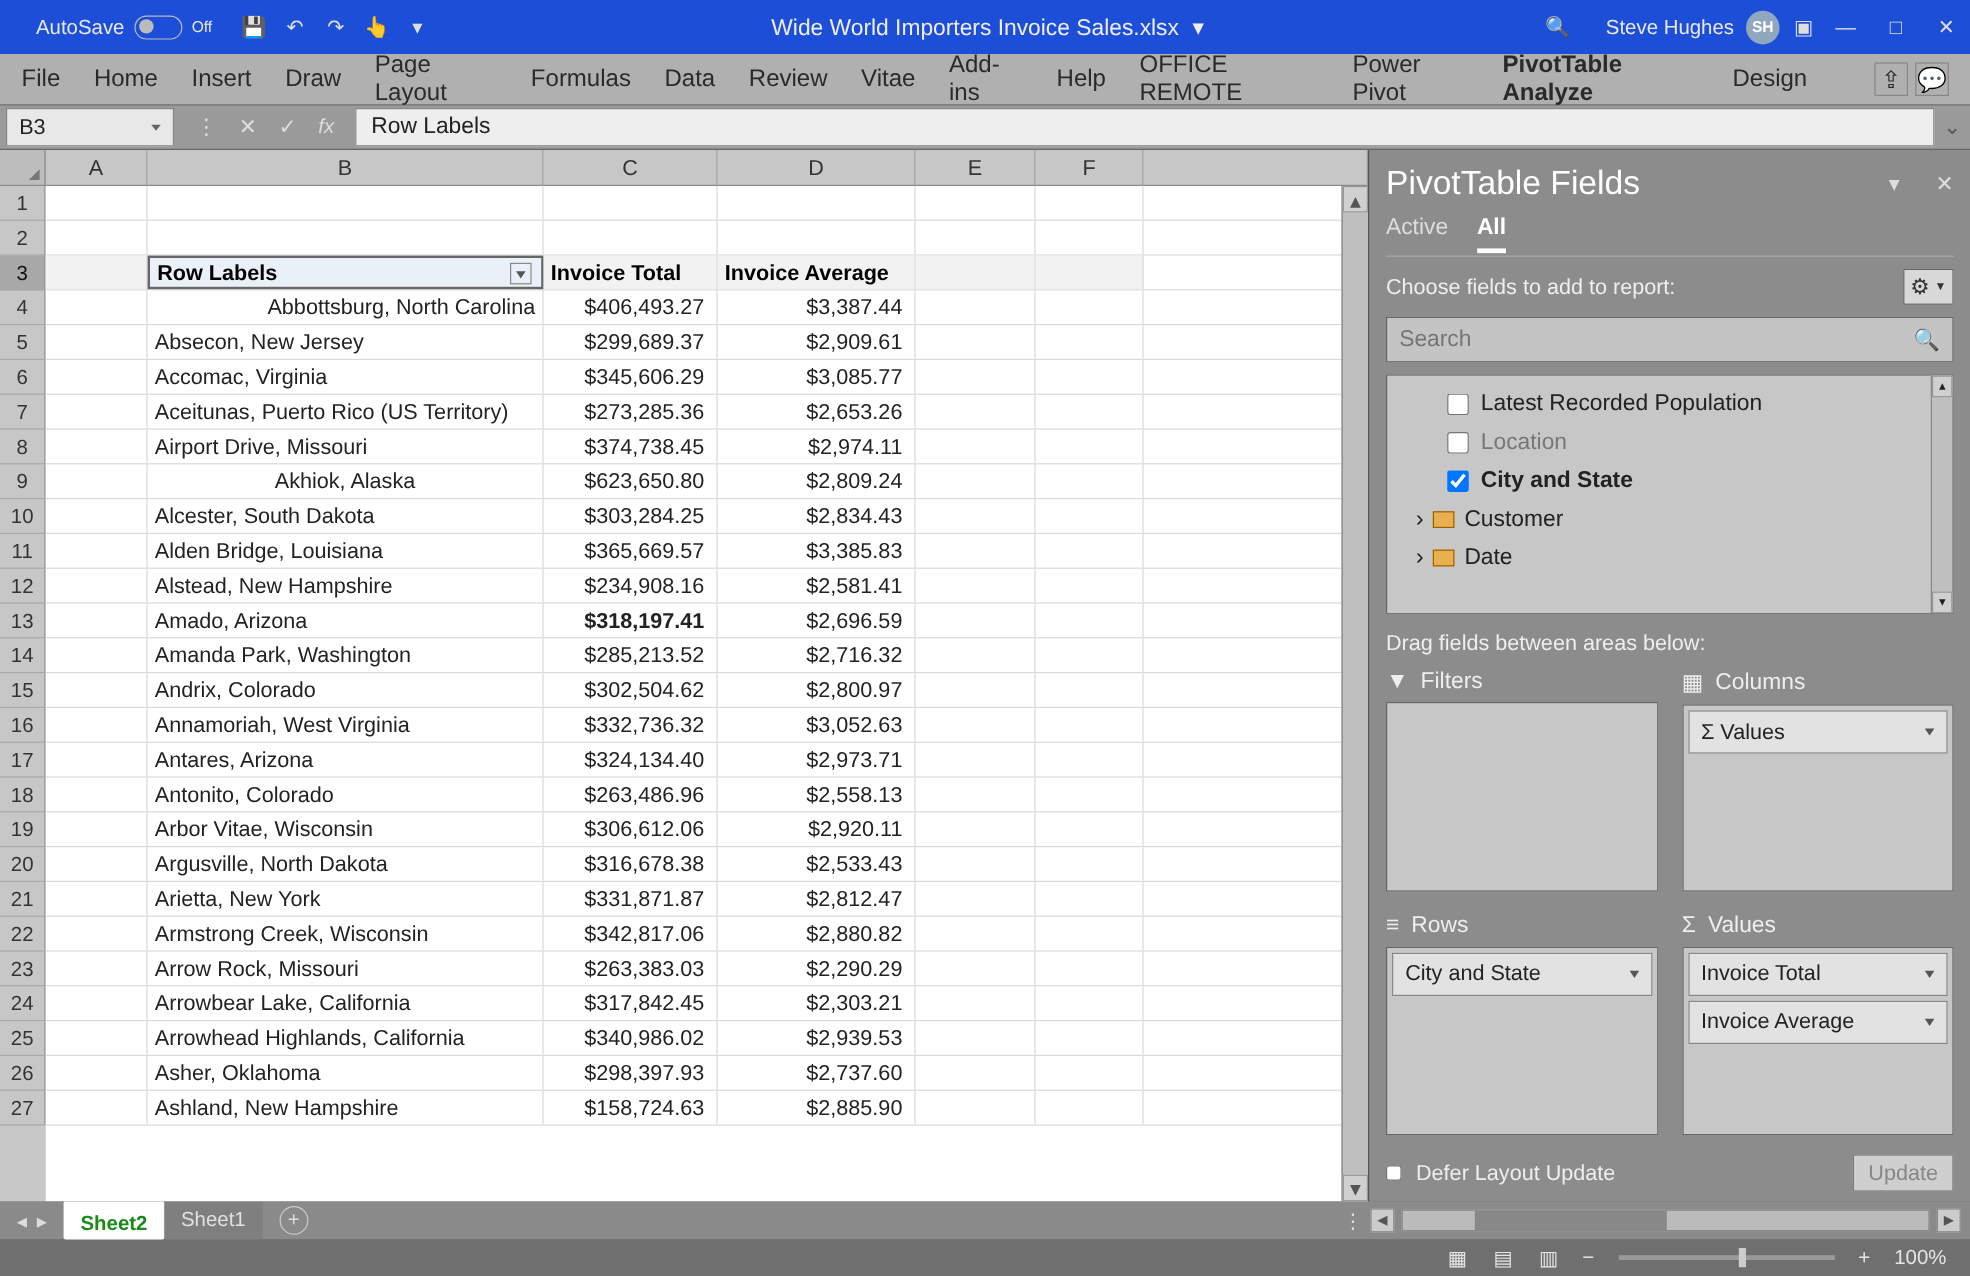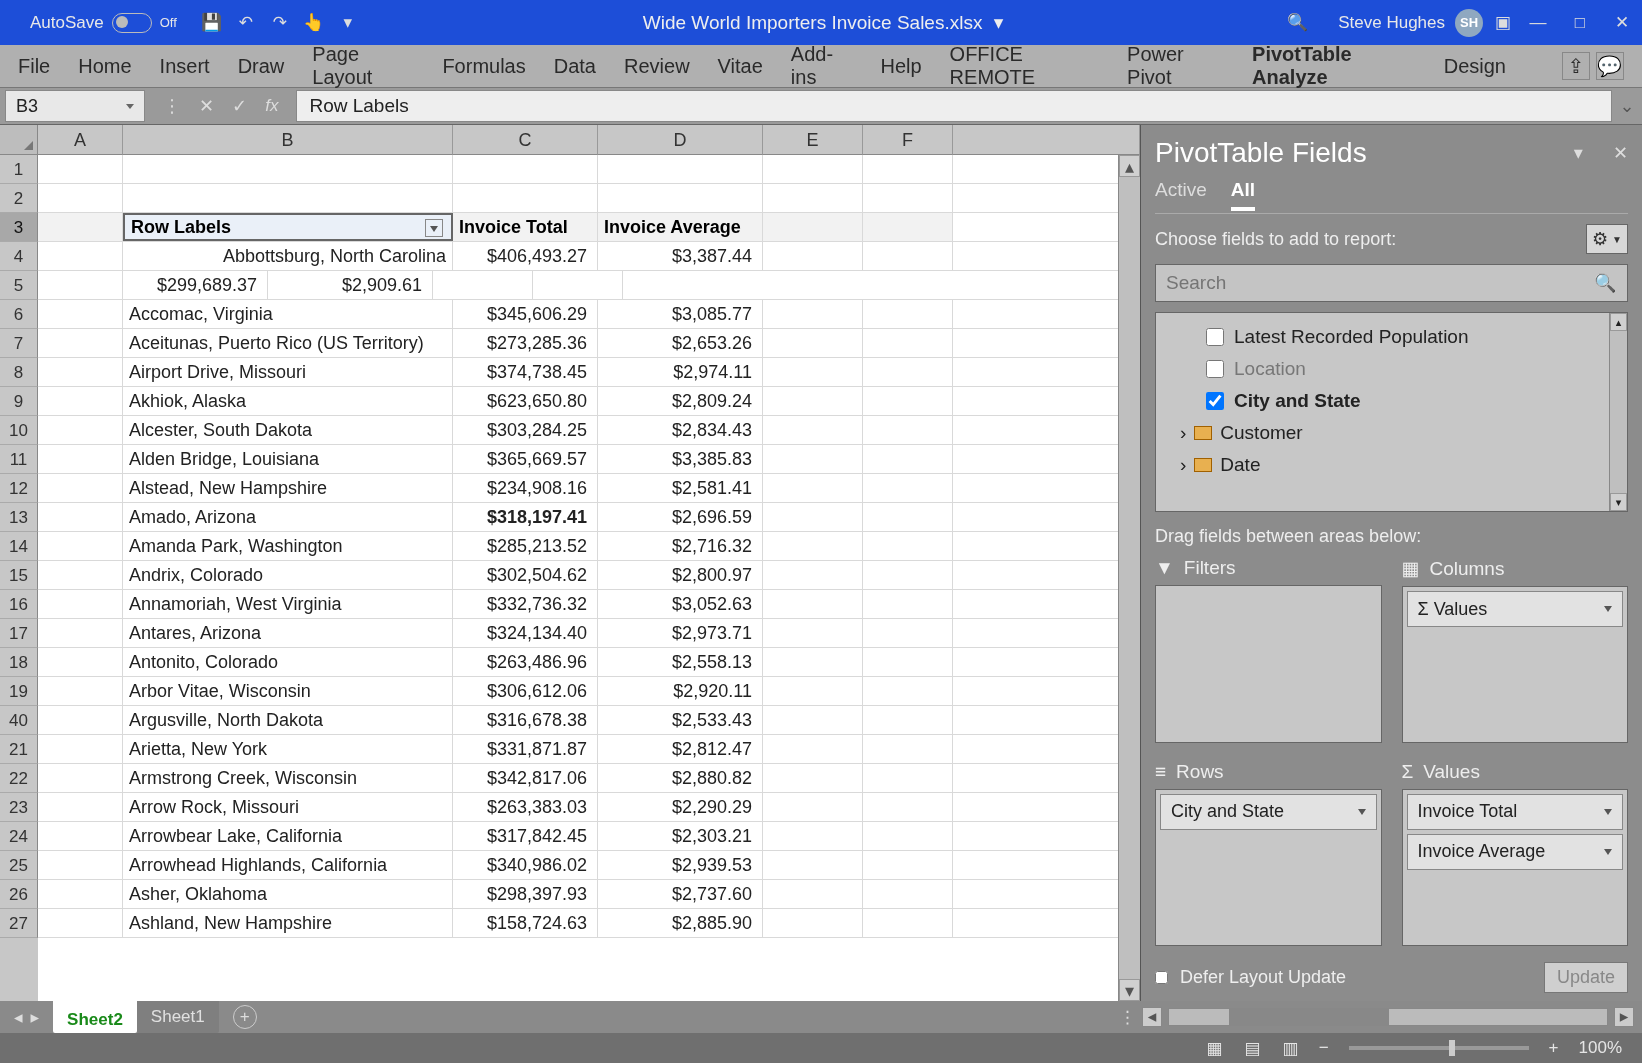--- a/index.html
+++ b/index.html
@@ -209,21 +209,21 @@
           <div class="rowhdr">10</div>
           <div class="rowhdr">11</div>
           <div class="rowhdr">12</div>
           <div class="rowhdr">13</div>
           <div class="rowhdr">14</div>
           <div class="rowhdr">15</div>
           <div class="rowhdr">16</div>
           <div class="rowhdr">17</div>
           <div class="rowhdr">18</div>
           <div class="rowhdr">19</div>
-          <div class="rowhdr">40</div>
+          <div class="rowhdr">20</div>
           <div class="rowhdr">21</div>
           <div class="rowhdr">22</div>
           <div class="rowhdr">23</div>
           <div class="rowhdr">24</div>
           <div class="rowhdr">25</div>
           <div class="rowhdr">26</div>
           <div class="rowhdr">27</div>
         </div>
       <div class="cells" id="cells">
           <div class="row">
@@ -253,20 +253,21 @@
           <div class="row">
             <div class="cell" style="width: 85px;"></div>
             <div class="cell" style="width: 330px; text-align: right;">Abbottsburg,  North Carolina</div>
             <div class="cell num" style="width: 145px;">$406,493.27</div>
             <div class="cell num" style="width: 165px;">$3,387.44</div>
             <div class="cell" style="width: 100px;"></div>
             <div class="cell" style="width: 90px;"></div>
           </div>
           <div class="row">
             <div class="cell" style="width: 85px;"></div>
+            <div class="cell" style="width: 330px;">Absecon,  New Jersey</div>
             <div class="cell num" style="width: 145px;">$299,689.37</div>
             <div class="cell num" style="width: 165px;">$2,909.61</div>
             <div class="cell" style="width: 100px;"></div>
             <div class="cell" style="width: 90px;"></div>
           </div>
           <div class="row">
             <div class="cell" style="width: 85px;"></div>
             <div class="cell" style="width: 330px;">Accomac,  Virginia</div>
             <div class="cell num" style="width: 145px;">$345,606.29</div>
             <div class="cell num" style="width: 165px;">$3,085.77</div>
@@ -284,21 +285,21 @@
           <div class="row">
             <div class="cell" style="width: 85px;"></div>
             <div class="cell" style="width: 330px;">Airport Drive,  Missouri</div>
             <div class="cell num" style="width: 145px;">$374,738.45</div>
             <div class="cell num" style="width: 165px;">$2,974.11</div>
             <div class="cell" style="width: 100px;"></div>
             <div class="cell" style="width: 90px;"></div>
           </div>
           <div class="row">
             <div class="cell" style="width: 85px;"></div>
-            <div class="cell" style="width: 330px;">Akhiok,  Alaska</div>
+            <div class="cell" style="width: 330px; text-align: center;">Akhiok,  Alaska</div>
             <div class="cell num" style="width: 145px;">$623,650.80</div>
             <div class="cell num" style="width: 165px;">$2,809.24</div>
             <div class="cell" style="width: 100px;"></div>
             <div class="cell" style="width: 90px;"></div>
           </div>
           <div class="row">
             <div class="cell" style="width: 85px;"></div>
             <div class="cell" style="width: 330px;">Alcester,  South Dakota</div>
             <div class="cell num" style="width: 145px;">$303,284.25</div>
             <div class="cell num" style="width: 165px;">$2,834.43</div>

